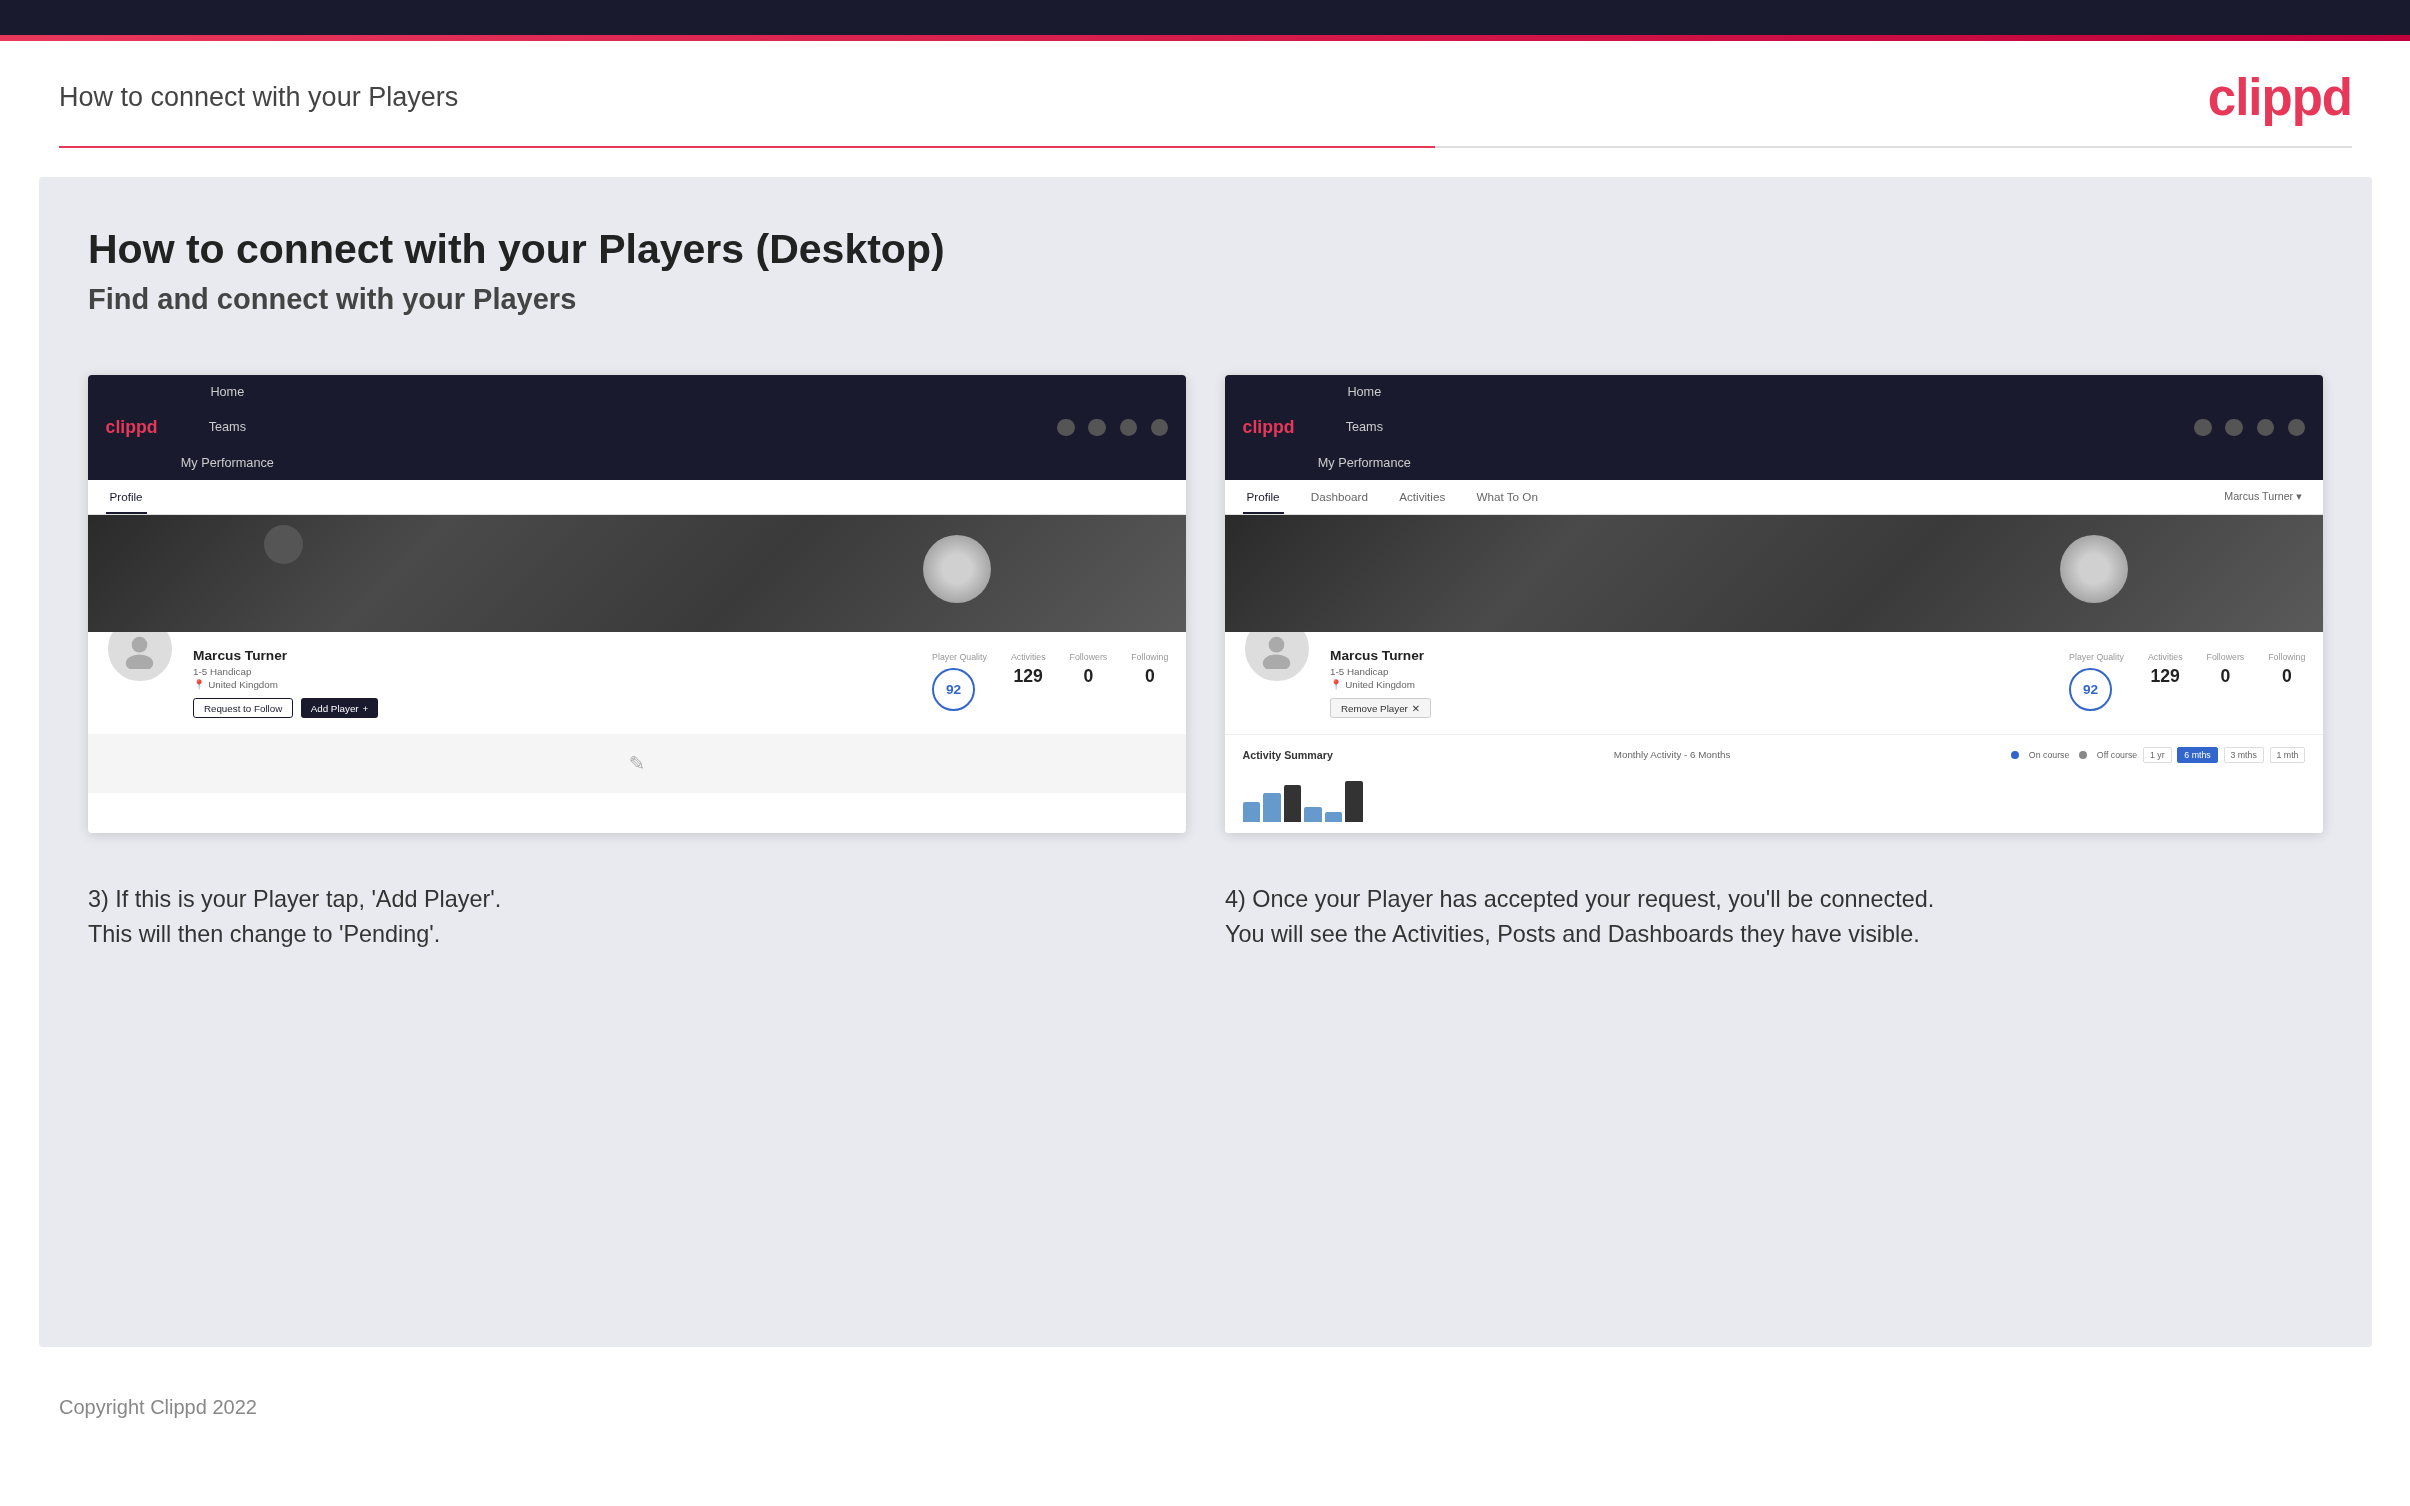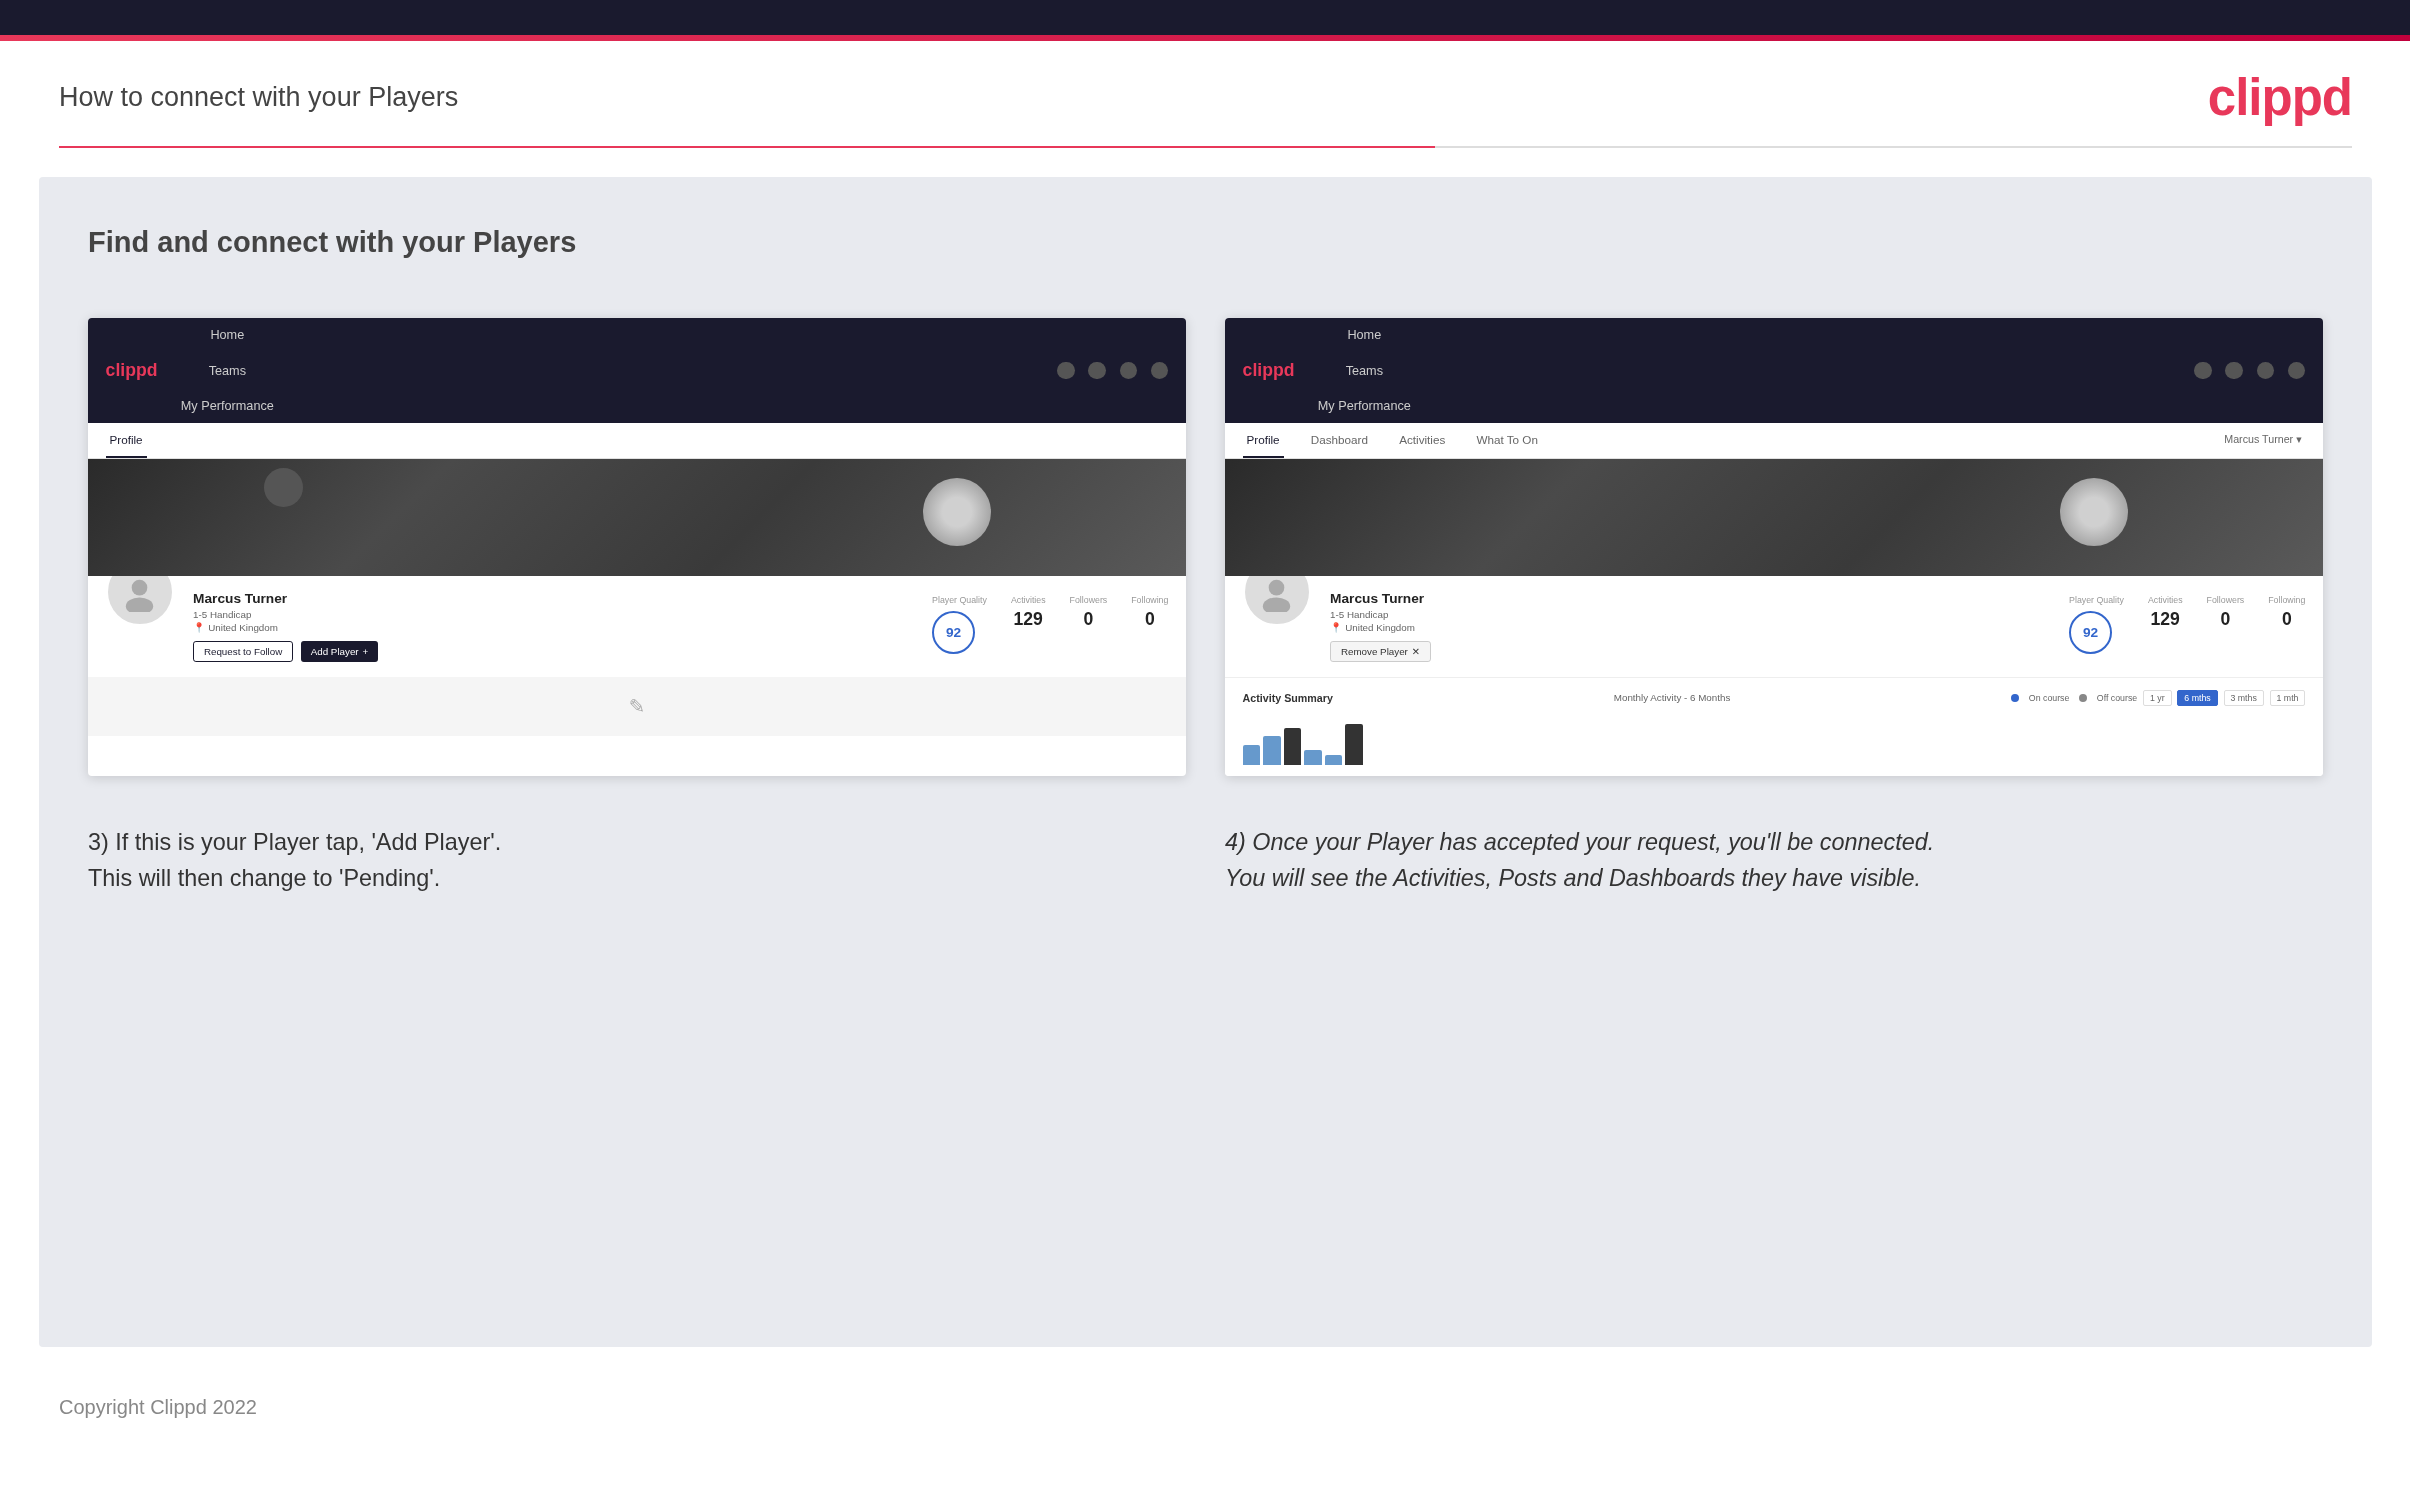--- a/index.html
+++ b/index.html
@@ -414,20 +414,21 @@
 <div class="top-bar"></div>
 <div class="accent-bar"></div>
 
 <div class="header">
   <span class="header-title">How to connect with your Players</span>
   <span class="clippd-logo">clippd</span>
 </div>
 <div class="header-divider"></div>
 
 <div class="main-content">
+  <div class="page-heading">How to connect with your Players (Desktop)</div>
   <div class="page-subheading">Find and connect with your Players</div>
 
   <div class="screenshots-row">
 
     <div class="screenshot-container">
 
       <div class="mock-nav">
         <span class="mock-nav-logo">clippd</span>
         <div class="mock-nav-items">
           <span class="mock-nav-item">Home</span>
@@ -597,21 +598,21 @@
     </div>
 
   </div>
 
   <div class="instructions-row">
     <div class="instruction-block">
       <span style="white-space: pre-line;">3) If this is your Player tap, 'Add Player'.
 This will then change to 'Pending'.</span>
     </div>
     <div class="instruction-block">
-      <span style="white-space: pre-line; font-style: italic;">4) Once your Player has accepted your request, you'll be connected.
+      <span style="white-space: pre-line;">4) Once your Player has accepted your request, you'll be connected.
 You will see the Activities, Posts and Dashboards they have visible.</span>
     </div>
   </div>
 
 </div>
 
 <div class="footer">
   <span>Copyright Clippd 2022</span>
 </div>
 

